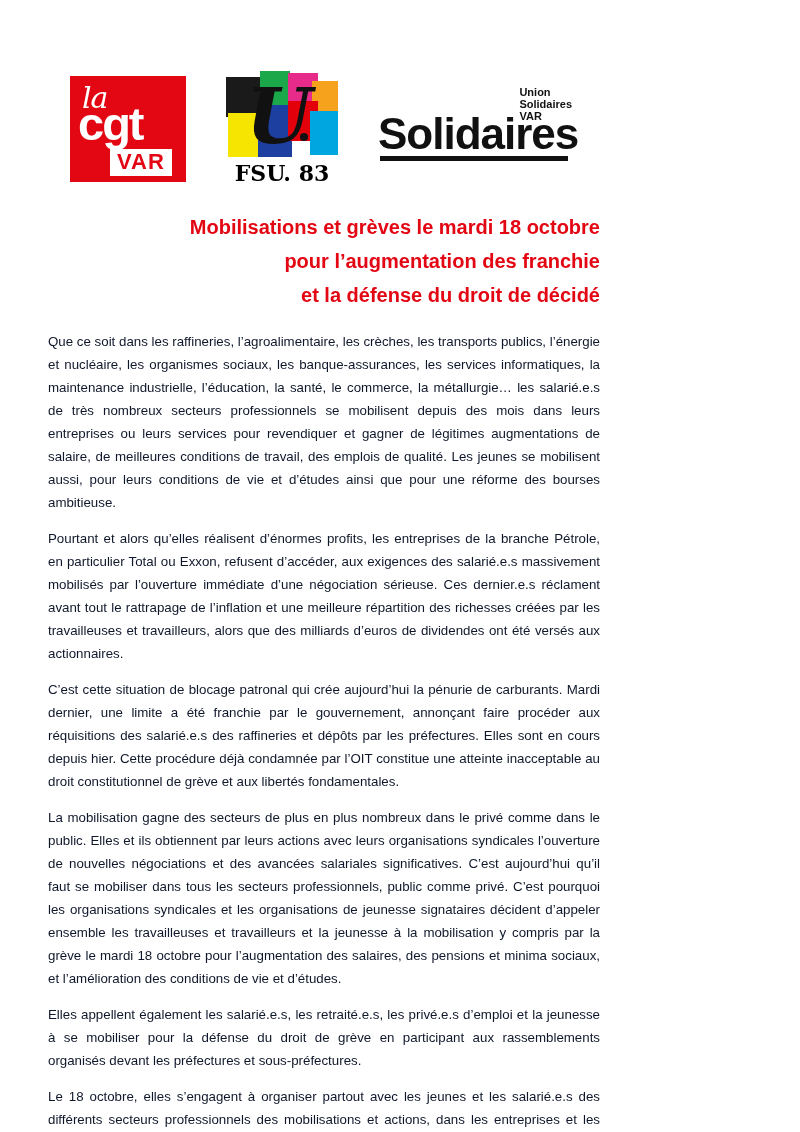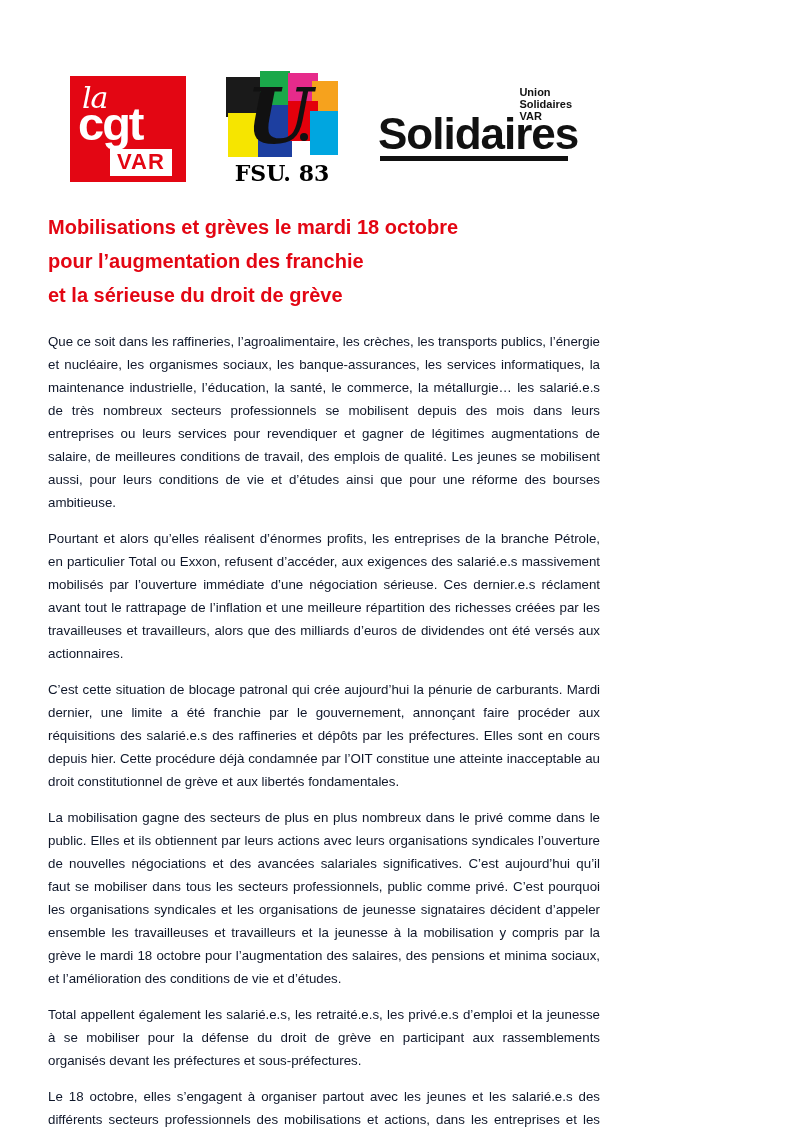--- a/index.html
+++ b/index.html
@@ -169,21 +169,21 @@
     left: 2px;
     top: 70px;
     width: 188px;
     height: 5px;
     background: #111111;
   }
 
   
   .title {
     margin-top: 22px;
-    text-align: left;
+    text-align: right;
     color: #e30613;
     font-weight: bold;
     font-size: 20px;
     line-height: 34px;
   }
 
   
   .body-text {
     margin-top: 18px;
     font-size: 13.3px;
@@ -242,29 +242,29 @@
       </div>
       <div class="sol-word">Solidaires</div>
       <div class="sol-underline"></div>
     </div>
 
   </div>
 
   <div class="title">
     <div>Mobilisations et grèves le mardi 18 octobre</div>
     <div>pour l’augmentation des franchie</div>
-    <div>et la sérieuse du droit de grève</div>
+    <div>et la défense du droit de décidé</div>
   </div>
 
   <div class="body-text">
     <p>Que ce soit dans les raffineries, l’agroalimentaire, les crèches, les transports publics, l’énergie et nucléaire, les organismes sociaux, les banque-assurances, les services informatiques, la maintenance industrielle, l’éducation, la santé, le commerce, la métallurgie… les salarié.e.s de très nombreux secteurs professionnels se mobilisent depuis des mois dans leurs entreprises ou leurs services pour revendiquer et gagner de légitimes augmentations de salaire, de meilleures conditions de travail, des emplois de qualité. Les jeunes se mobilisent aussi, pour leurs conditions de vie et d’études ainsi que pour une réforme des bourses ambitieuse.</p>
     <p>Pourtant et alors qu’elles réalisent d’énormes profits, les entreprises de la branche Pétrole, en particulier Total ou Exxon, refusent d’accéder, aux exigences des salarié.e.s massivement mobilisés par l’ouverture immédiate d’une négociation sérieuse. Ces dernier.e.s réclament avant tout le rattrapage de l’inflation et une meilleure répartition des richesses créées par les travailleuses et travailleurs, alors que des milliards d’euros de dividendes ont été versés aux actionnaires.</p>
     <p>C’est cette situation de blocage patronal qui crée aujourd’hui la pénurie de carburants. Mardi dernier, une limite a été franchie par le gouvernement, annonçant faire procéder aux réquisitions des salarié.e.s des raffineries et dépôts par les préfectures. Elles sont en cours depuis hier. Cette procédure déjà condamnée par l’OIT constitue une atteinte inacceptable au droit constitutionnel de grève et aux libertés fondamentales.</p>
     <p>La mobilisation gagne des secteurs de plus en plus nombreux dans le privé comme dans le public. Elles et ils obtiennent par leurs actions avec leurs organisations syndicales l’ouverture de nouvelles négociations et des avancées salariales significatives. C’est aujourd’hui qu’il faut se mobiliser dans tous les secteurs professionnels, public comme privé. C’est pourquoi les organisations syndicales et les organisations de jeunesse signataires décident d’appeler ensemble les travailleuses et travailleurs et la jeunesse à la mobilisation y compris par la grève le mardi 18 octobre pour l’augmentation des salaires, des pensions et minima sociaux, et l’amélioration des conditions de vie et d’études.</p>
-    <p>Total appellent également les salarié.e.s, les retraité.e.s, les privé.e.s d’emploi et la jeunesse à se mobiliser pour la défense du droit de grève en participant aux rassemblements organisés devant les préfectures et sous-préfectures.</p>
+    <p>Elles appellent également les salarié.e.s, les retraité.e.s, les privé.e.s d’emploi et la jeunesse à se mobiliser pour la défense du droit de grève en participant aux rassemblements organisés devant les préfectures et sous-préfectures.</p>
     <p>Le 18 octobre, elles s’engagent à organiser partout avec les jeunes et les salarié.e.s des différents secteurs professionnels des mobilisations et actions, dans les entreprises et les services.</p>
   </div>
 
   <div class="footer">
     <div>TOULON - 10H30 - PARVIS DE LA GARE</div>
     <div>DRAGUIGNAN - 10H30 - SOUS-PRÉFECTURE</div>
   </div>
 
 </div>
 

